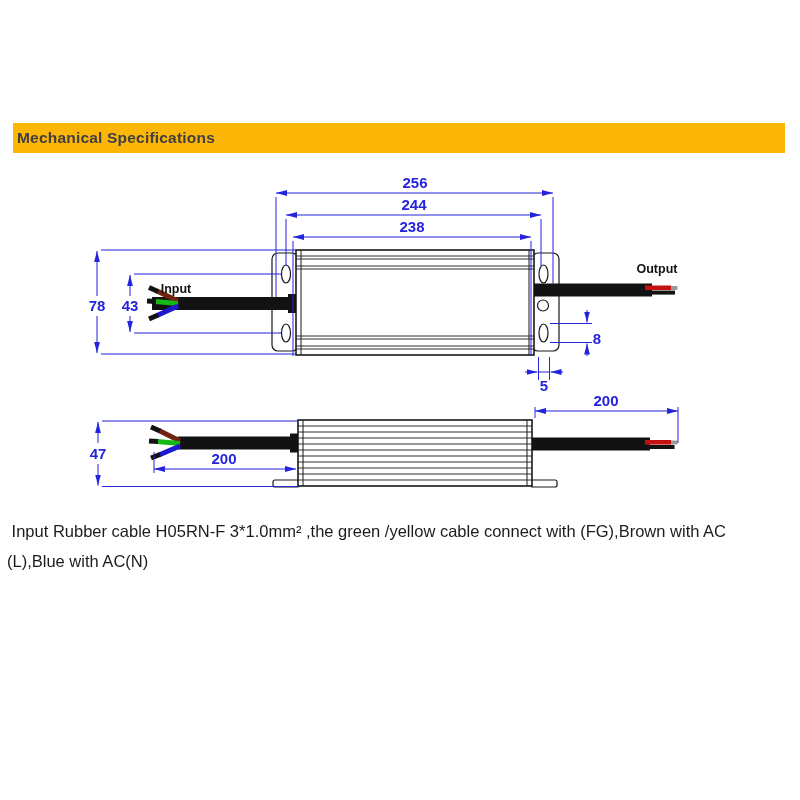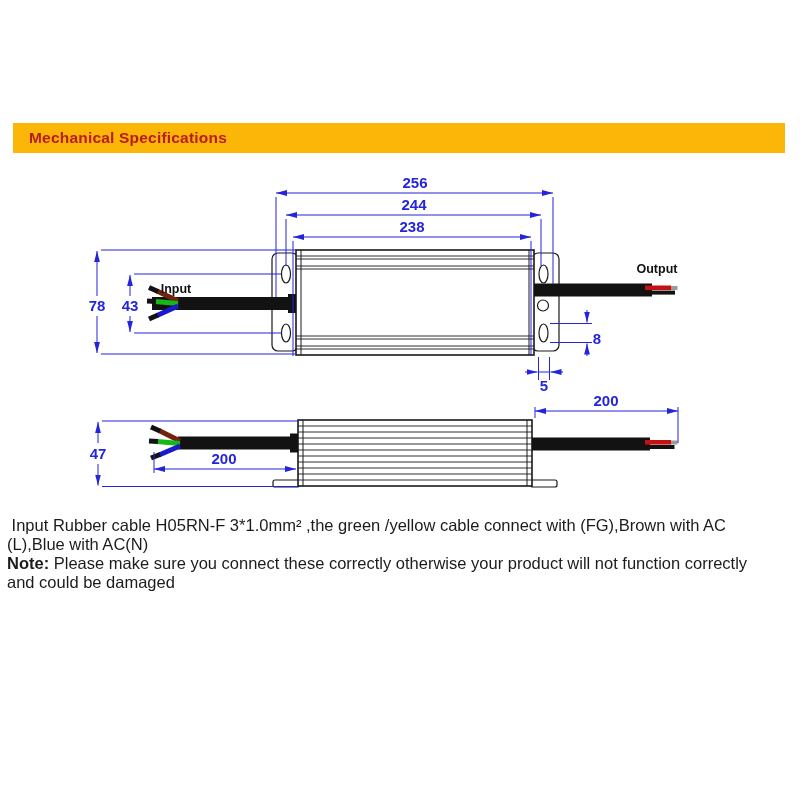--- a/index.html
+++ b/index.html
@@ -1,27 +1,27 @@
 <!DOCTYPE html>
 <html><head>
 <meta charset="utf-8">
 <style>
   html,body{margin:0;padding:0;background:#fff;}
   .page{position:relative;width:800px;height:800px;background:#fff;overflow:hidden;
         font-family:"Liberation Sans",sans-serif;}
   .header-bar{position:absolute;left:13px;top:123px;width:772px;height:30px;
         background:#FCB607;display:flex;align-items:center;}
-  .header-bar .title{margin-left:16px;font-size:15.5px;font-weight:bold;color:#b91c1c;letter-spacing:.2px;text-align:center;}
+  .header-bar .title{margin-left:4px;font-size:15.5px;font-weight:bold;color:#404040;letter-spacing:.2px;text-align:center;}
   svg.drawing{position:absolute;left:0;top:0;width:800px;height:515px;}
   svg text{stroke:none;}
   .dimtxt{font-family:"Liberation Sans",sans-serif;font-size:15px;font-weight:bold;fill:#2424DC;text-anchor:middle;}
   .lbl{font-family:"Liberation Sans",sans-serif;font-size:12.5px;font-weight:bold;fill:#111;text-anchor:middle;}
   .dim line{stroke:#2424DC;stroke-width:1;}
   .notes{position:absolute;left:0;top:516px;width:783px;box-sizing:border-box;
-        padding:0 5px 0 7px;font-size:16.5px;line-height:19px;color:#1c1c1c;}
+        padding:0 5px 0 7px;font-size:16.5px;line-height:30px;color:#1c1c1c;}
   .notes p{margin:0;white-space:pre-wrap;}
   .notes b{font-weight:bold;}
 </style>
 </head>
 <body>
 
 <div class="page">
 
   <div class="header-bar">
     <span class="title">Mechanical Specifications</span>
@@ -183,16 +183,15 @@
 
       <line x1="678" y1="407" x2="678" y2="443"></line>
       <line x1="535" y1="407" x2="535" y2="418"></line>
       <line x1="535" y1="411" x2="678" y2="411" marker-start="url(#arr)" marker-end="url(#arr)"></line>
       <text class="dimtxt" x="606" y="406">200</text>
     </g>
   </svg>
 
   <div class="notes">
     <p> Input Rubber cable H05RN-F 3*1.0mm² ,the green /yellow cable connect with (FG),Brown with AC (L),Blue with AC(N)</p>
-    <p><b>Note:</b><span> Please make sure you connect these correctly otherwise your product will not function correctly and could be damaged</span></p>
   </div>
 
 </div>
 
 </body></html>

